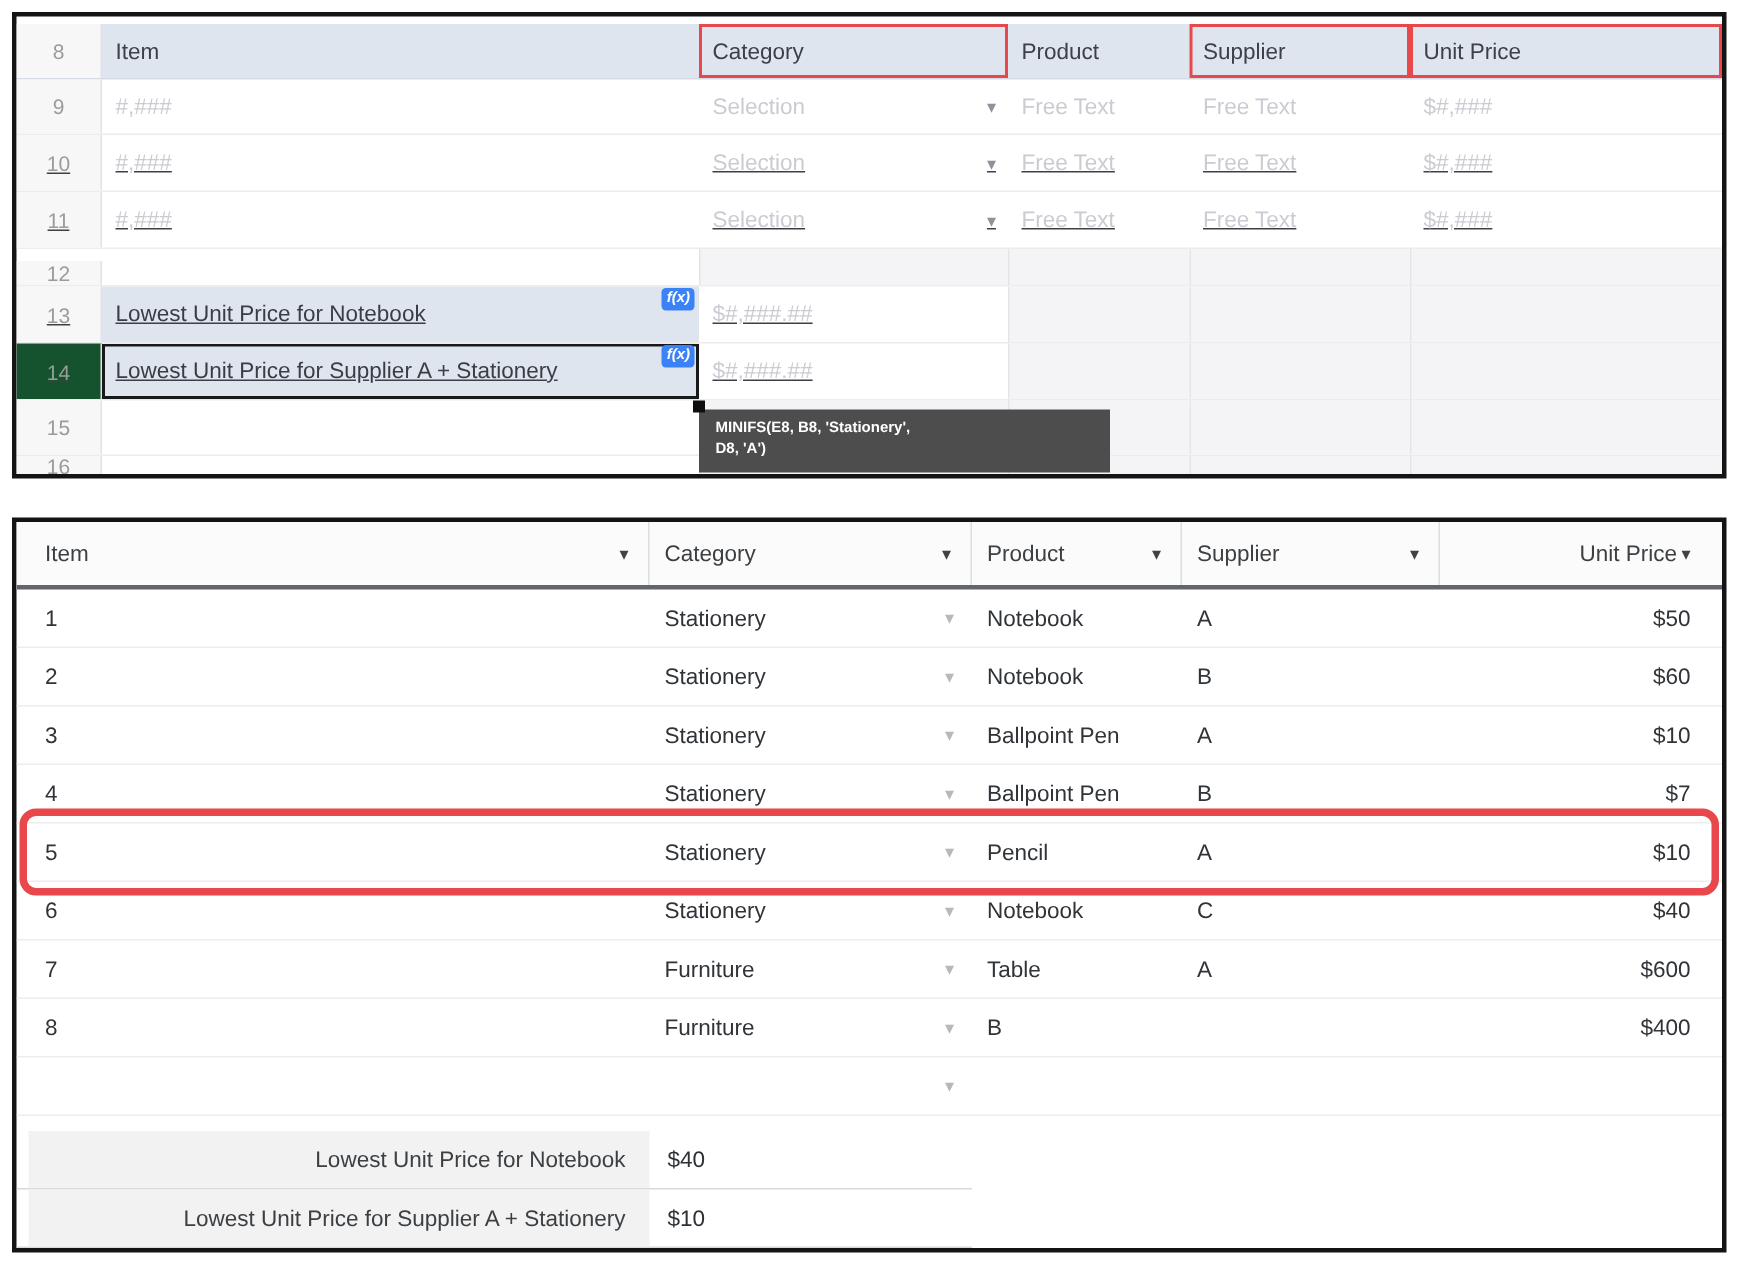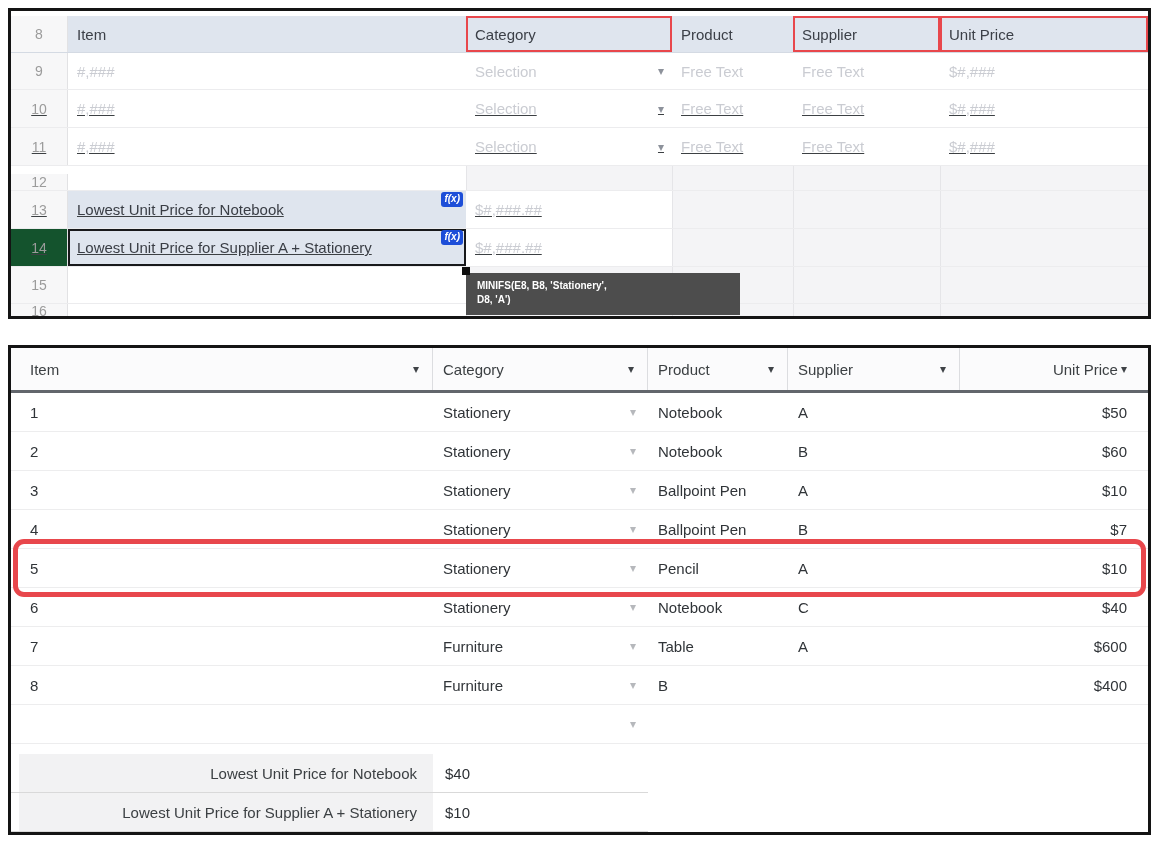--- a/index.html
+++ b/index.html
@@ -31,21 +31,21 @@
   .hcell { background:#dfe5ee; color:#3c4048; }
   .redbox { position:absolute; inset:0; border:2px solid #e8474c; pointer-events:none; }
 
   .ph { color:#caccd2; }
   .dd-gray { margin-left:auto; margin-right:8px; color:#8d929b; font-size:12px; line-height:1; }
 
   .graycell { background:#f4f4f6; border-left:1px solid #e5e5e8; }
 
   .labelcell { background:#dfe5ee; color:#393d44; }
   .labelcell.selected { box-shadow: inset 0 0 0 2px #18191b; }
-  .fx-badge { position:absolute; top:1px; right:3px; background:#1d4ed8; color:#fff;
+  .fx-badge { position:absolute; top:1px; right:3px; background:#3b82f6; color:#fff;
               font-style:italic; font-weight:bold; font-size:10px; line-height:1.15;
               padding:1px 3px 2px 3px; border-radius:3px; }
 
   .fill-handle { position:absolute; left:451px; top:256px; width:8px; height:8px;
                  background:#0e0e0e; z-index:6; }
   .tooltip { position:absolute; left:455px; top:262px; width:274px; z-index:5;
              background:#4d4d4d; color:#ffffff; font-size:10px; font-weight:bold;
              line-height:1.4; padding:6px 10px 8px 11px; }
 
   

